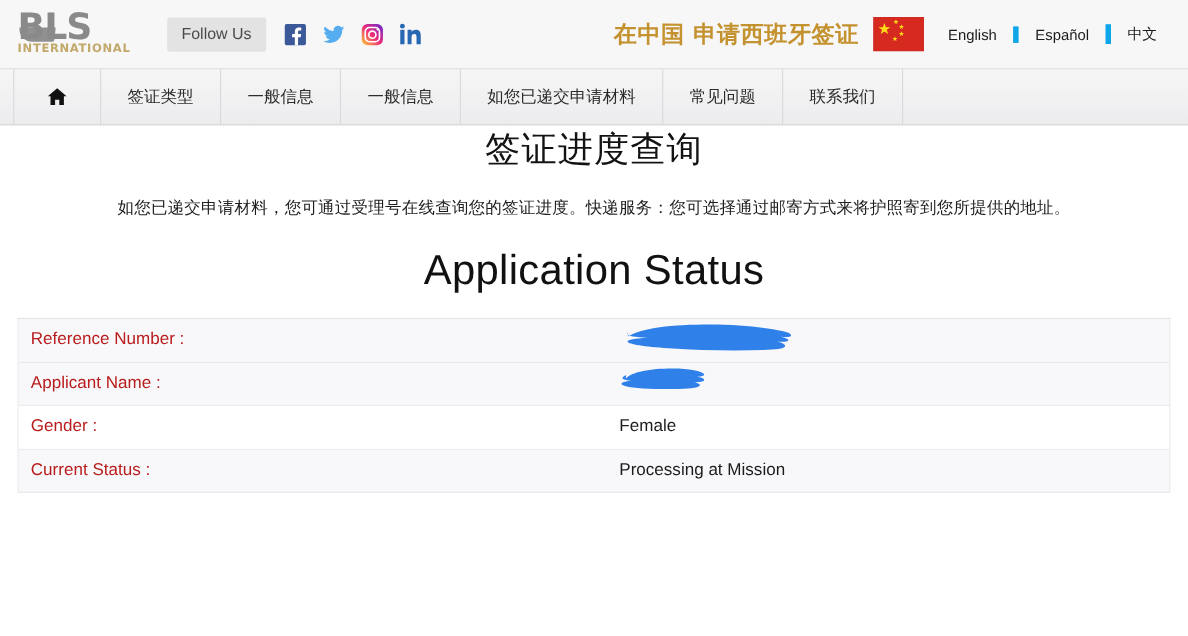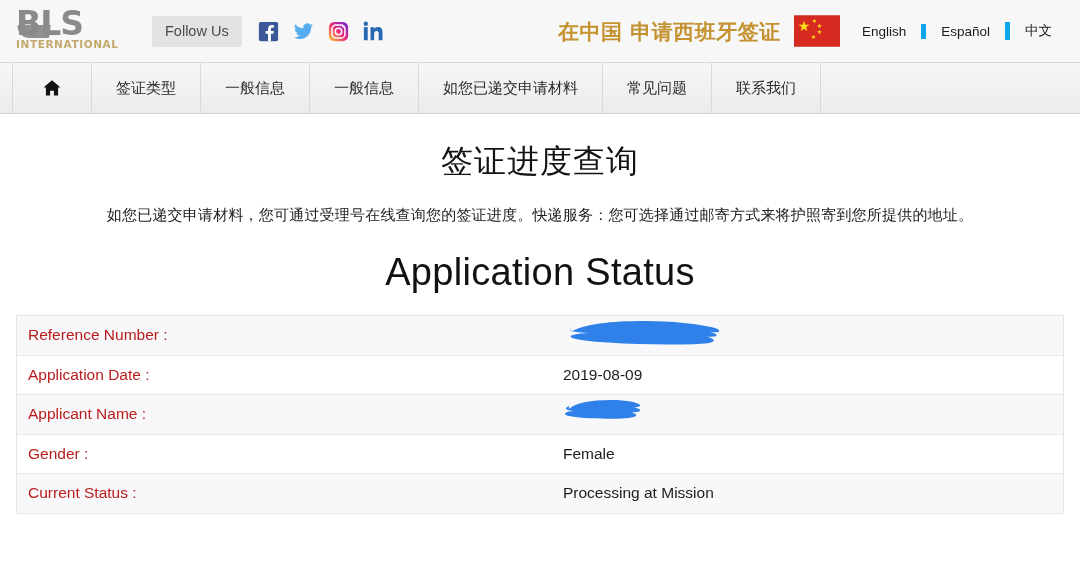--- a/index.html
+++ b/index.html
@@ -175,21 +175,21 @@
     font-family: "DejaVu Sans", sans-serif;
     font-size: 15px;
     color: #2b2b2b;
     cursor: pointer;
     white-space: nowrap;
   }
   .nav-item:first-child { border-left: 1px solid #d9d9dc; padding: 0 28px; }
   .home-icon { width: 22px; height: 20px; display: block; }
 
   
-  .main { padding-top: 26px; }
+  .main { }
   .page-title {
     text-align: center;
     font-family: "DejaVu Sans", sans-serif;
     font-size: 32px;
     font-weight: normal;
     color: #131313;
     margin: 0;
     letter-spacing: 1px;
   }
   .page-desc {
@@ -332,24 +332,20 @@
 
     <div class="row odd">
       <div class="cell-label">Reference Number :</div>
       <div class="cell-value">
         <svg class="redaction" width="168" height="32" viewBox="0 0 168 32">
           <path d="M8 13c12-8 40-11 74-11 28 0 52 3 66 6 6 1.2 9 3 8 4.4-.8 1.1-5 1-9 .7 4 1 7 2.2 6.6 3.4-.4 1.2-5 1.4-10 1 5 1.4 8 3 7 4.6-1.3 2-8 2.8-20 3.1-26 .7-56 .4-86-1.6-22-1.5-36-3.6-37-5.9-.7-1.7 6-2.9 18-3.6-11-.6-18-1.6-18-3 0-.7 0-1.3.4-2z" fill="#2f80e8"></path>
         </svg>
       </div>
     </div>
 
-    <div class="row even">
-      <div class="cell-label">Application Date :</div>
-      <div class="cell-value">2019-08-09</div>
-    </div>
 
     <div class="row odd">
       <div class="cell-label">Applicant Name :</div>
       <div class="cell-value">
         <svg class="redaction" width="88" height="32" viewBox="0 0 88 32">
           <path d="M6 11c6-6 22-9 42-9 16 0 27 2.5 29 5 1 1.4-2 2.3-7 2.6 5 .6 8 1.8 7 3.2-.8 1.1-4 1.5-9 1.6 4 .8 6 2 5 3.3-1.4 1.9-10 2.9-24 3-18 .2-36-.8-43-2.6-4-1-5-2.3-3-3.4 1.4-.8 4-1.3 8-1.6-6-.6-9-1.7-8-3 .6-.7 1.6-1.4 3-2.1z" fill="#2f80e8"></path>
         </svg>
       </div>
     </div>
 

